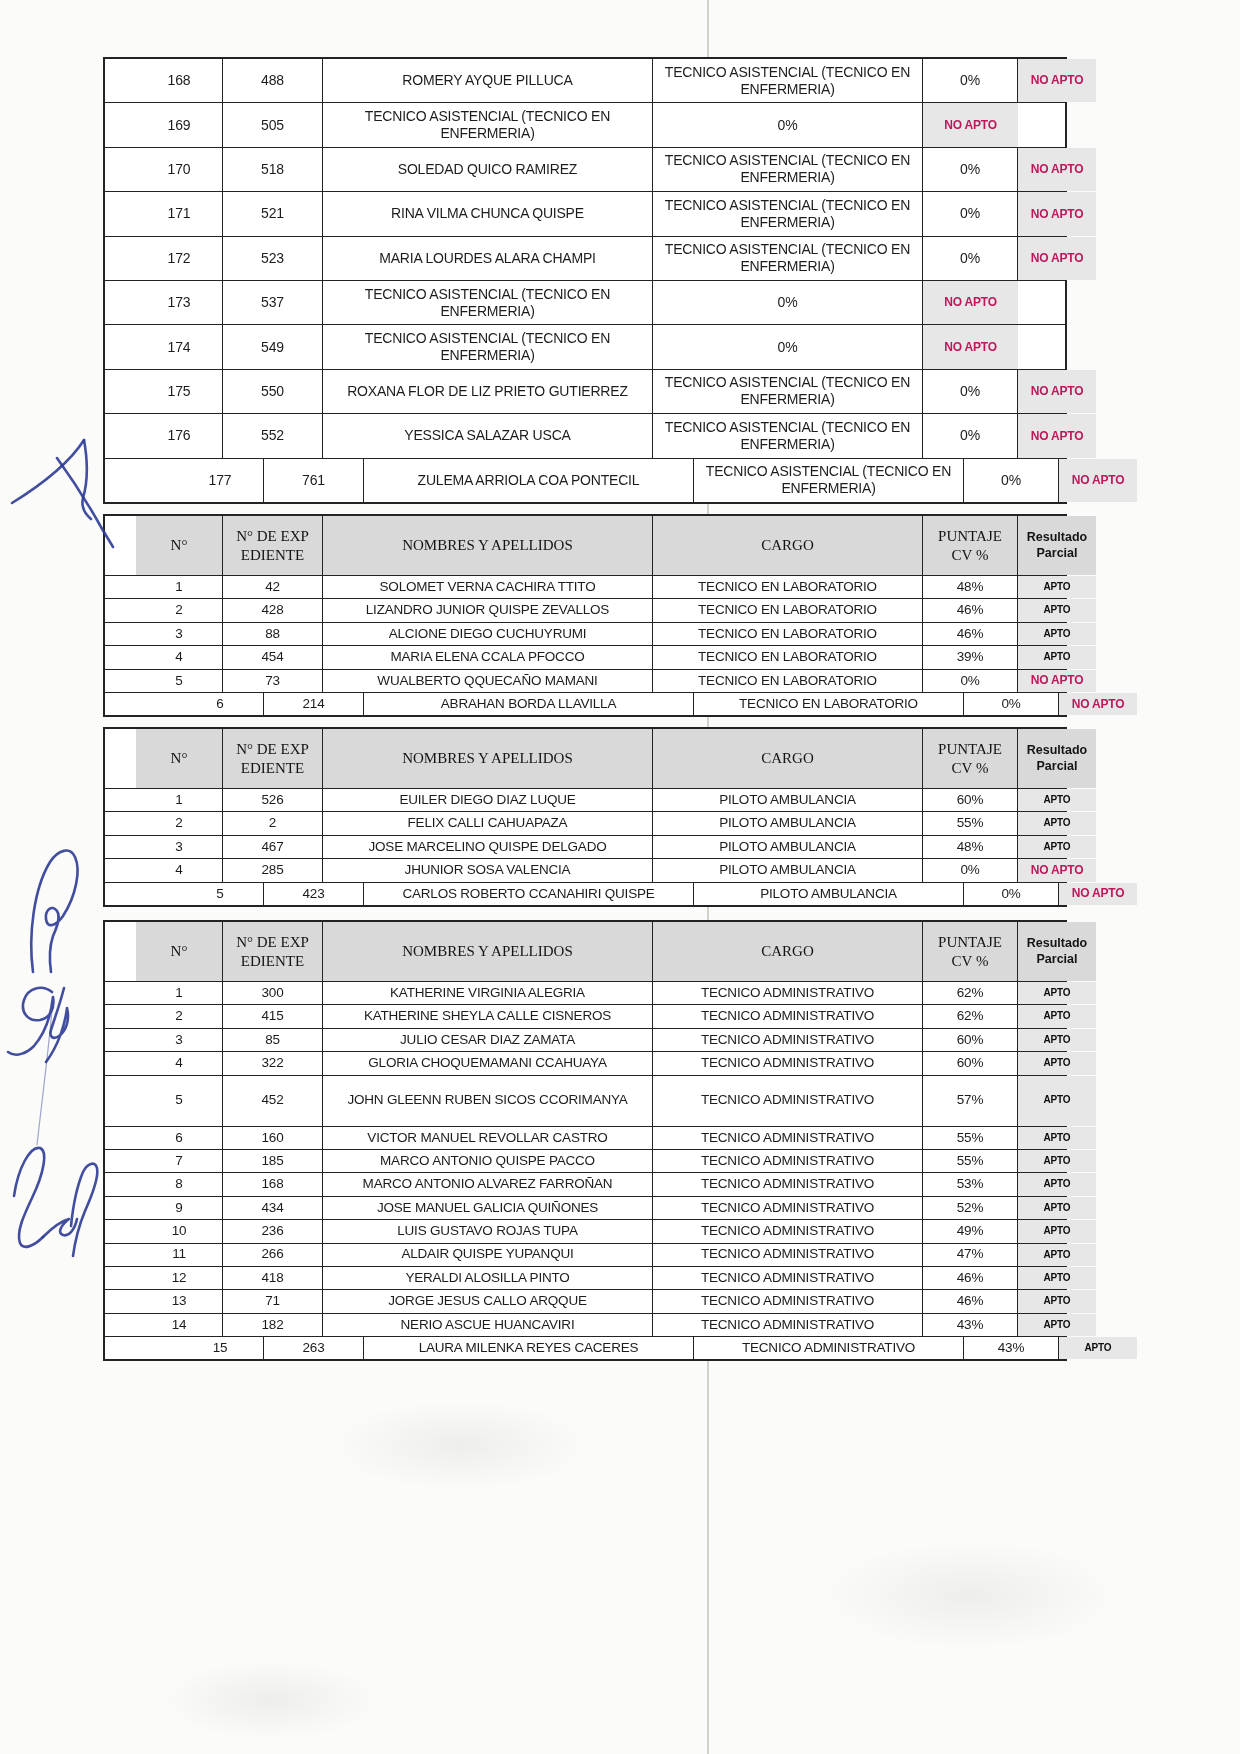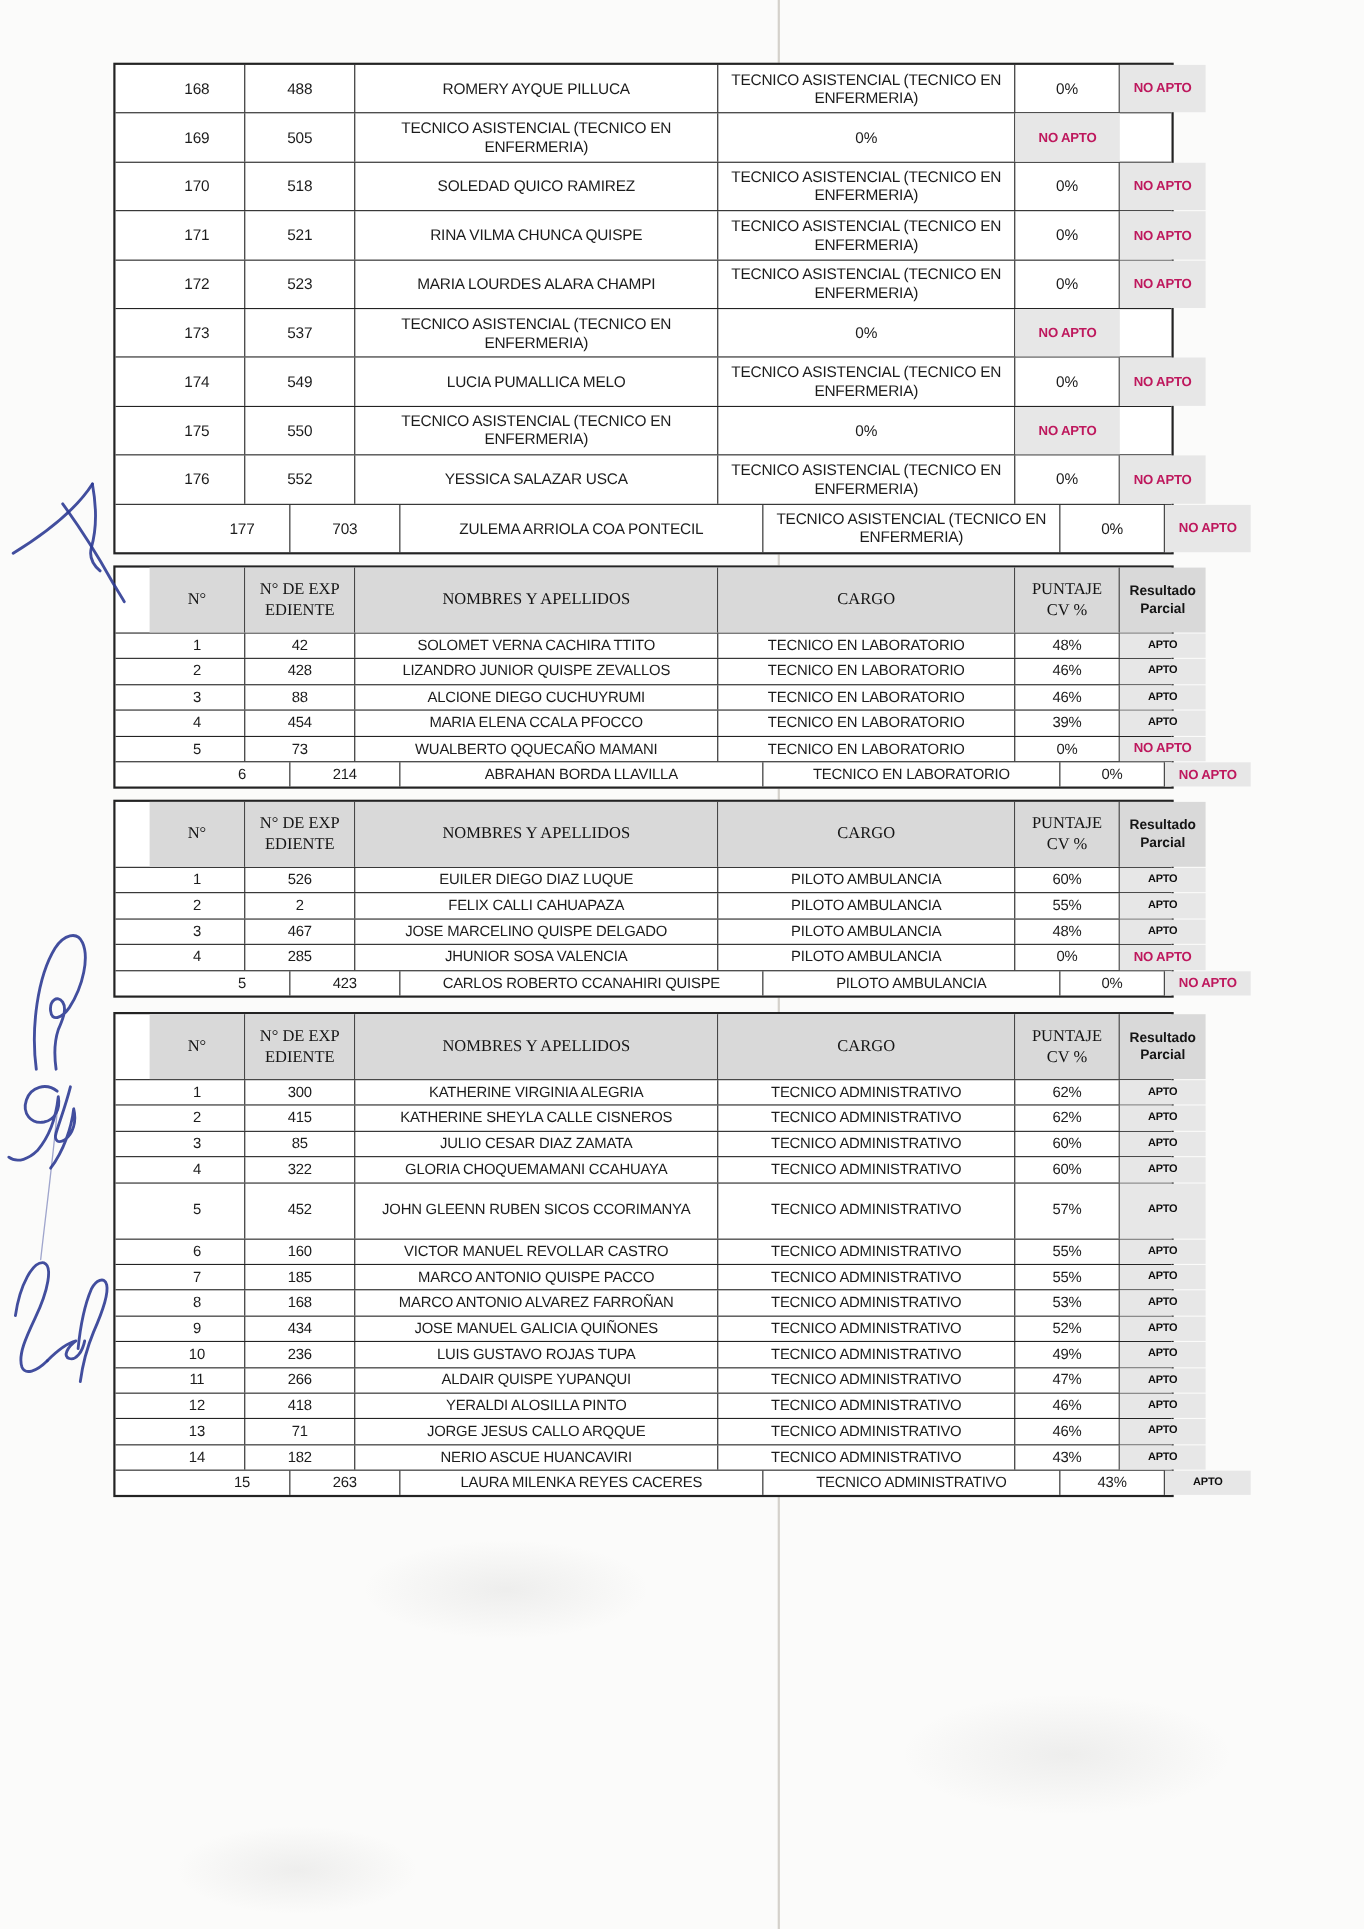--- a/index.html
+++ b/index.html
@@ -136,43 +136,43 @@
       <div class="row drow">
         <div class="cell col-n">173</div>
         <div class="cell col-expediente">537</div>
         <div class="cell col-cargo">TECNICO ASISTENCIAL (TECNICO EN ENFERMERIA)</div>
         <div class="cell col-puntaje">0%</div>
         <div class="cell col-resultado no-apto">NO APTO</div>
       </div>
       <div class="row drow">
         <div class="cell col-n">174</div>
         <div class="cell col-expediente">549</div>
-        <div class="cell col-nombres">LUCIA PUMALLICA MELO</div>
         <div class="cell col-cargo">TECNICO ASISTENCIAL (TECNICO EN ENFERMERIA)</div>
         <div class="cell col-puntaje">0%</div>
         <div class="cell col-resultado no-apto">NO APTO</div>
       </div>
       <div class="row drow">
         <div class="cell col-n">175</div>
         <div class="cell col-expediente">550</div>
+        <div class="cell col-nombres">ROXANA FLOR DE LIZ PRIETO GUTIERREZ</div>
         <div class="cell col-cargo">TECNICO ASISTENCIAL (TECNICO EN ENFERMERIA)</div>
         <div class="cell col-puntaje">0%</div>
         <div class="cell col-resultado no-apto">NO APTO</div>
       </div>
       <div class="row drow">
         <div class="cell col-n">176</div>
         <div class="cell col-expediente">552</div>
         <div class="cell col-nombres">YESSICA SALAZAR USCA</div>
         <div class="cell col-cargo">TECNICO ASISTENCIAL (TECNICO EN ENFERMERIA)</div>
         <div class="cell col-puntaje">0%</div>
         <div class="cell col-resultado no-apto">NO APTO</div>
       </div>
       <div class="row drow">
         <div class="cell col-n">177</div>
-        <div class="cell col-expediente">703</div>
+        <div class="cell col-expediente">761</div>
         <div class="cell col-nombres">ZULEMA ARRIOLA COA PONTECIL</div>
         <div class="cell col-cargo">TECNICO ASISTENCIAL (TECNICO EN ENFERMERIA)</div>
         <div class="cell col-puntaje">0%</div>
         <div class="cell col-resultado no-apto">NO APTO</div>
       </div>
     </section>
 
   <section class="tbl t-lab">
       <div class="row hrow">
         <div class="cell h col-n">N°</div>

